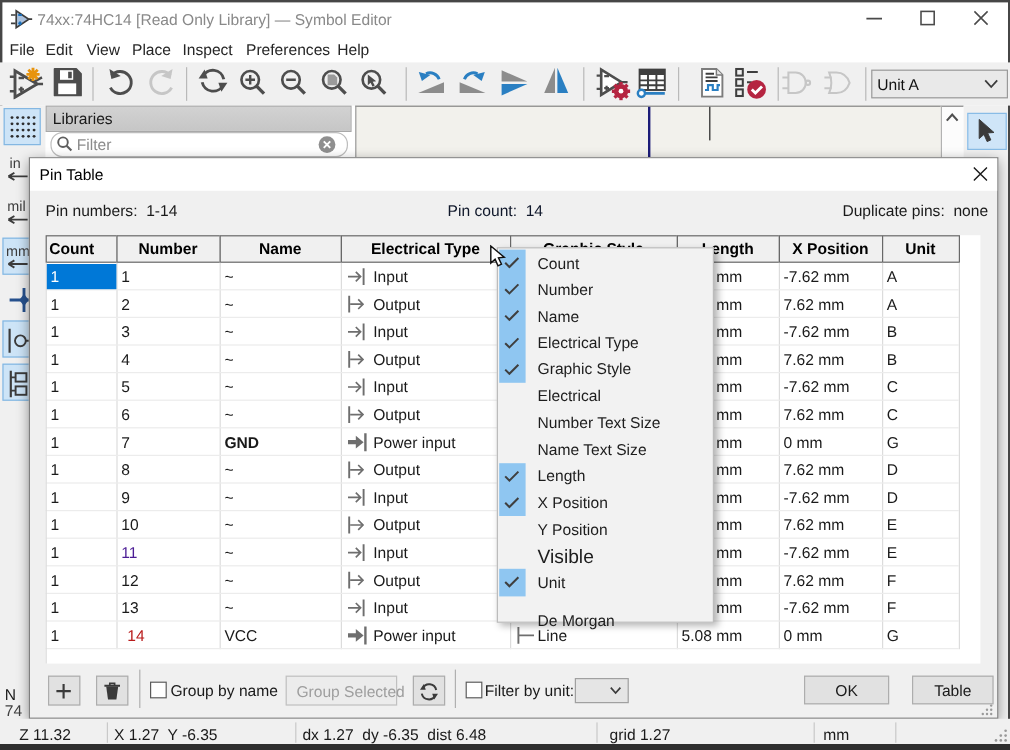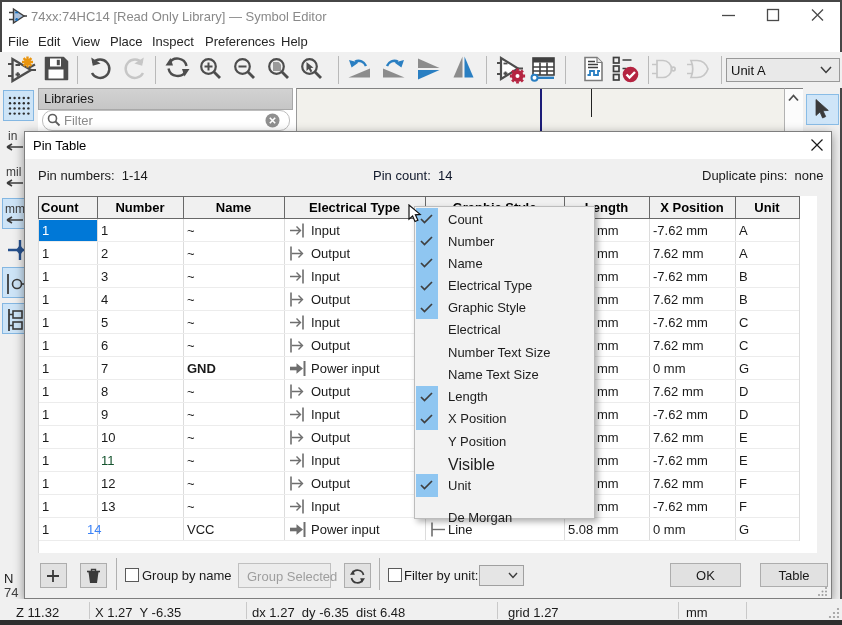--- a/index.html
+++ b/index.html
@@ -413,21 +413,21 @@
     <svg width="18" height="18" viewBox="0 0 18 18" style="position:absolute;left:0;top:0">
       <path d="M2 2.5 v14" stroke="#6e6e6e" stroke-width="1.6"></path>
       <path d="M2.8 9.5 h9.5 M9.5 5.5 L13.5 9.5 L9.5 13.5" fill="none" stroke="#6e6e6e" stroke-width="1.4"></path>
     </svg>
   </div>
 <div class="abs" style="left:311px;top:430px;font-size:13px;color:#1a1a1a;white-space:nowrap;">Output</div>
 <div class="abs" style="left:568px;top:430px;font-size:13px;color:#1a1a1a;white-space:nowrap;">2.54 mm</div>
 <div class="abs" style="left:653px;top:430px;font-size:13px;color:#1a1a1a;white-space:nowrap;">7.62 mm</div>
 <div class="abs" style="left:739px;top:430px;font-size:13px;color:#1a1a1a;white-space:nowrap;">E</div>
 <div class="abs" style="left:42px;top:453px;font-size:13px;color:#1a1a1a;white-space:nowrap;">1</div>
-<div class="abs" style="left:101px;top:453px;font-size:13px;color:#14532d;white-space:nowrap;text-align:right;">11</div>
+<div class="abs" style="left:101px;top:453px;font-size:13px;color:#4c1d95;white-space:nowrap;text-align:right;">11</div>
 <div class="abs" style="left:187px;top:453px;font-size:13px;color:#1a1a1a;white-space:nowrap;">~</div>
 <div class="abs" style="left:289px;top:451px;width:18px;height:18px;">
     <svg width="18" height="18" viewBox="0 0 18 18" style="position:absolute;left:0;top:0">
       <path d="M1 9.5 h9.5 M7.5 5.5 L11.5 9.5 L7.5 13.5" fill="none" stroke="#6e6e6e" stroke-width="1.4"></path>
       <path d="M14 2.5 v14" stroke="#6e6e6e" stroke-width="1.6"></path>
     </svg>
   </div>
 <div class="abs" style="left:311px;top:453px;font-size:13px;color:#1a1a1a;white-space:nowrap;">Input</div>
 <div class="abs" style="left:568px;top:453px;font-size:13px;color:#1a1a1a;white-space:nowrap;">2.54 mm</div>
 <div class="abs" style="left:653px;top:453px;font-size:13px;color:#1a1a1a;white-space:nowrap;">-7.62 mm</div>
@@ -452,21 +452,21 @@
     <svg width="18" height="18" viewBox="0 0 18 18" style="position:absolute;left:0;top:0">
       <path d="M1 9.5 h9.5 M7.5 5.5 L11.5 9.5 L7.5 13.5" fill="none" stroke="#6e6e6e" stroke-width="1.4"></path>
       <path d="M14 2.5 v14" stroke="#6e6e6e" stroke-width="1.6"></path>
     </svg>
   </div>
 <div class="abs" style="left:311px;top:499px;font-size:13px;color:#1a1a1a;white-space:nowrap;">Input</div>
 <div class="abs" style="left:568px;top:499px;font-size:13px;color:#1a1a1a;white-space:nowrap;">2.54 mm</div>
 <div class="abs" style="left:653px;top:499px;font-size:13px;color:#1a1a1a;white-space:nowrap;">-7.62 mm</div>
 <div class="abs" style="left:739px;top:499px;font-size:13px;color:#1a1a1a;white-space:nowrap;">F</div>
 <div class="abs" style="left:42px;top:522px;font-size:13px;color:#1a1a1a;white-space:nowrap;">1</div>
-<div class="abs" style="left:87px;top:522px;font-size:13px;color:#3b82f6;white-space:nowrap;">14</div>
+<div class="abs" style="left:106px;top:522px;font-size:13px;color:#b91c1c;white-space:nowrap;">14</div>
 <div class="abs" style="left:187px;top:522px;font-size:13px;color:#1a1a1a;white-space:nowrap;">VCC</div>
 <div class="abs" style="left:289px;top:520px;width:18px;height:18px;">
     <svg width="18" height="18" viewBox="0 0 18 18" style="position:absolute;left:0;top:0">
       <path d="M1 9.5 h7.5" stroke="#6e6e6e" stroke-width="3.6"></path>
       <path d="M7.5 4.2 L14 9.5 L7.5 14.8 Z" fill="#6e6e6e"></path>
       <path d="M15.5 2 v15" stroke="#6e6e6e" stroke-width="2"></path>
     </svg>
   </div>
 <div class="abs" style="left:311px;top:522px;font-size:13px;color:#1a1a1a;white-space:nowrap;">Power input</div>
 <div class="abs" style="left:568px;top:522px;font-size:13px;color:#1a1a1a;white-space:nowrap;">5.08 mm</div>

